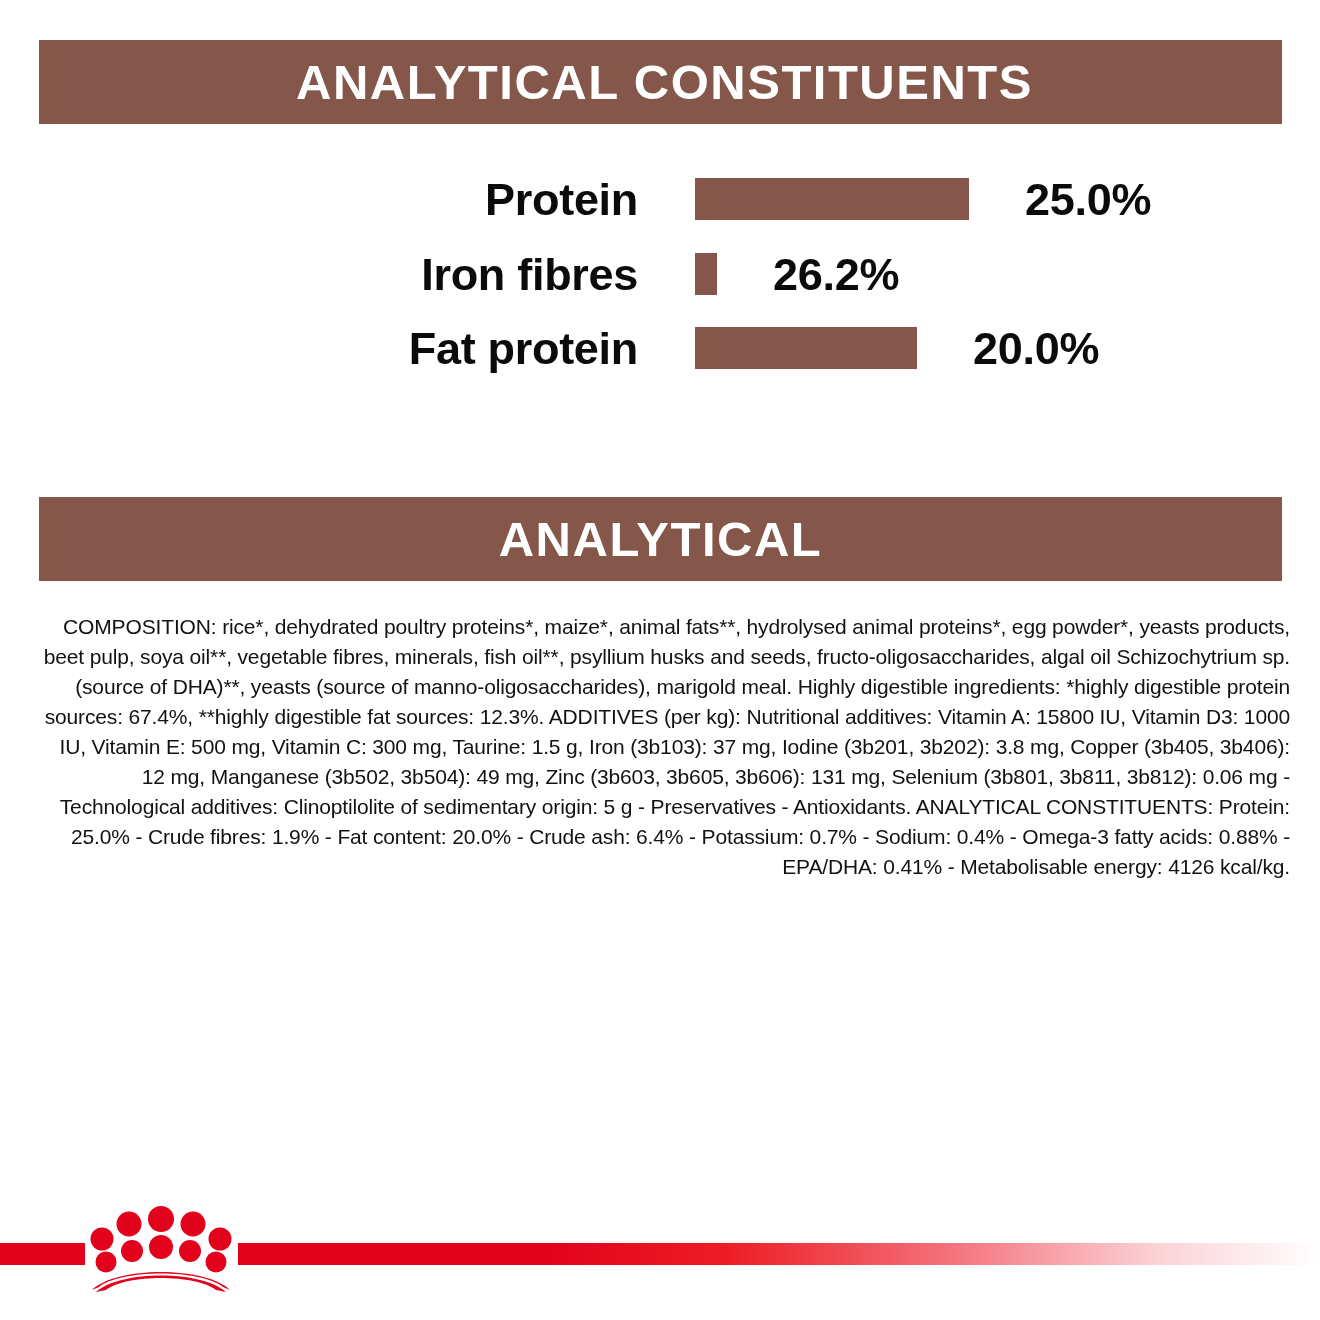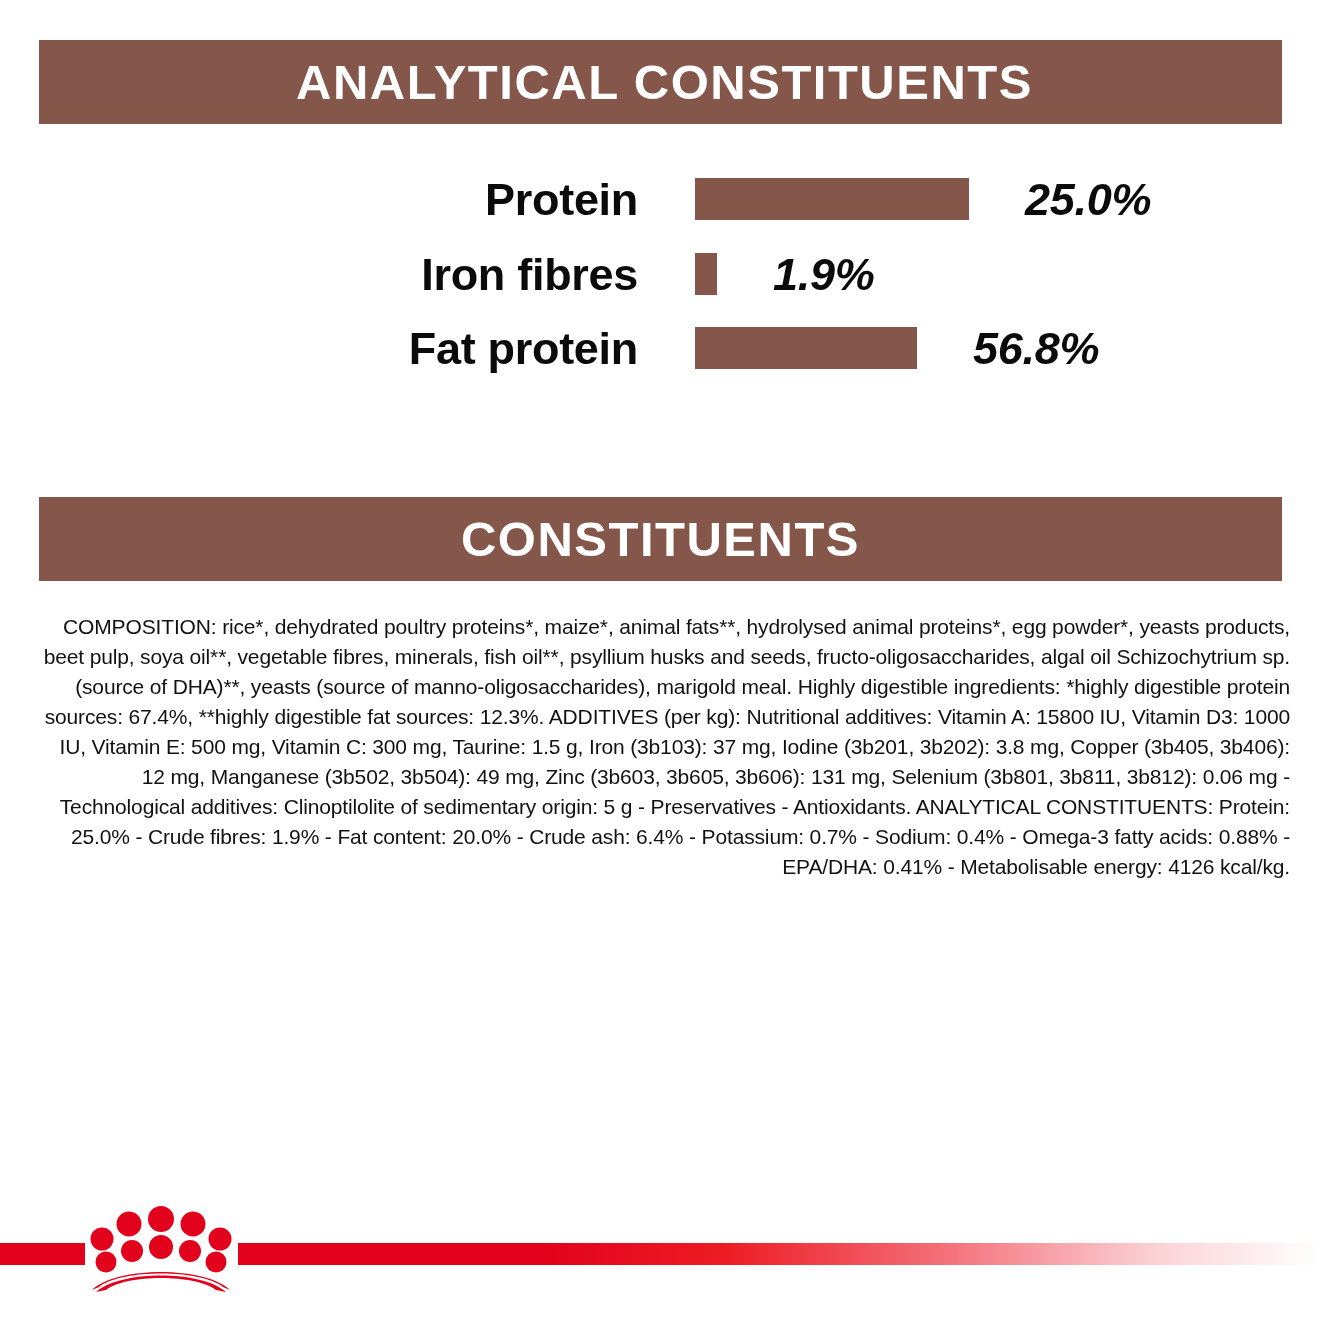--- a/index.html
+++ b/index.html
@@ -88,21 +88,20 @@
     height: 42px;
   }
   .row-value {
     margin-left: 28px;
     font-size: 45px;
     font-weight: 700;
     color: #0b0b0b;
     line-height: 1;
     white-space: nowrap;
     letter-spacing: -0.3px;
-    font-style: italic;
   }
 
   
   .ingredients-body {
     position: absolute;
     top: 612px;
     left: 38px;
     width: 1252px;
     font-size: 21px;
     line-height: 30px;
@@ -158,36 +157,36 @@
       <div class="bar" style="width: 274px; background: rgb(133, 86, 74);"></div>
     </div>
     <div class="row-value">25.0%</div>
   </div>
 
   <div class="chart-row" style="top:85px;">
     <div class="row-label">Iron fibres</div>
     <div class="bar-wrap">
       <div class="bar" style="width: 22px; background: rgb(133, 86, 74);"></div>
     </div>
-    <div class="row-value">1.9%</div>
+    <div class="row-value">26.2%</div>
   </div>
 
   <div class="chart-row" style="top:159px;">
     <div class="row-label">Fat protein</div>
     <div class="bar-wrap">
       <div class="bar" style="width: 222px; background: rgb(133, 86, 74);"></div>
     </div>
-    <div class="row-value">56.8%</div>
+    <div class="row-value">20.0%</div>
   </div>
 
 
 </div>
 
 <div class="banner" id="banner-ingredients" style="background: rgb(133, 86, 74);">
-  <div class="banner-title">CONSTITUENTS</div>
+  <div class="banner-title">ANALYTICAL</div>
 </div>
 
 <div class="ingredients-body">COMPOSITION: rice*, dehydrated poultry proteins*, maize*, animal fats**, hydrolysed animal proteins*, egg powder*, yeasts products, beet pulp, soya oil**, vegetable fibres, minerals, fish oil**, psyllium husks and seeds, fructo-oligosaccharides, algal oil Schizochytrium sp. (source of DHA)**, yeasts (source of manno-oligosaccharides), marigold meal. Highly digestible ingredients: *highly digestible protein sources: 67.4%, **highly digestible fat sources: 12.3%. ADDITIVES (per kg): Nutritional additives: Vitamin A: 15800 IU, Vitamin D3: 1000 IU, Vitamin E: 500 mg, Vitamin C: 300 mg, Taurine: 1.5 g, Iron (3b103): 37 mg, Iodine (3b201, 3b202): 3.8 mg, Copper (3b405, 3b406): 12 mg, Manganese (3b502, 3b504): 49 mg, Zinc (3b603, 3b605, 3b606): 131 mg, Selenium (3b801, 3b811, 3b812): 0.06 mg - Technological additives: Clinoptilolite of sedimentary origin: 5 g - Preservatives - Antioxidants. ANALYTICAL CONSTITUENTS: Protein: 25.0% - Crude fibres: 1.9% - Fat content: 20.0% - Crude ash: 6.4% - Potassium: 0.7% - Sodium: 0.4% - Omega-3 fatty acids: 0.88% - EPA/DHA: 0.41% - Metabolisable energy: 4126 kcal/kg.</div>
 
 <div class="footer">
   <div class="rule-left"></div>
   <div class="rule-right"></div>
   <svg class="crown" viewBox="0 0 150 86" aria-hidden="true">
     <g fill="#E2021B">
       <circle cx="75" cy="13" r="13"></circle>

